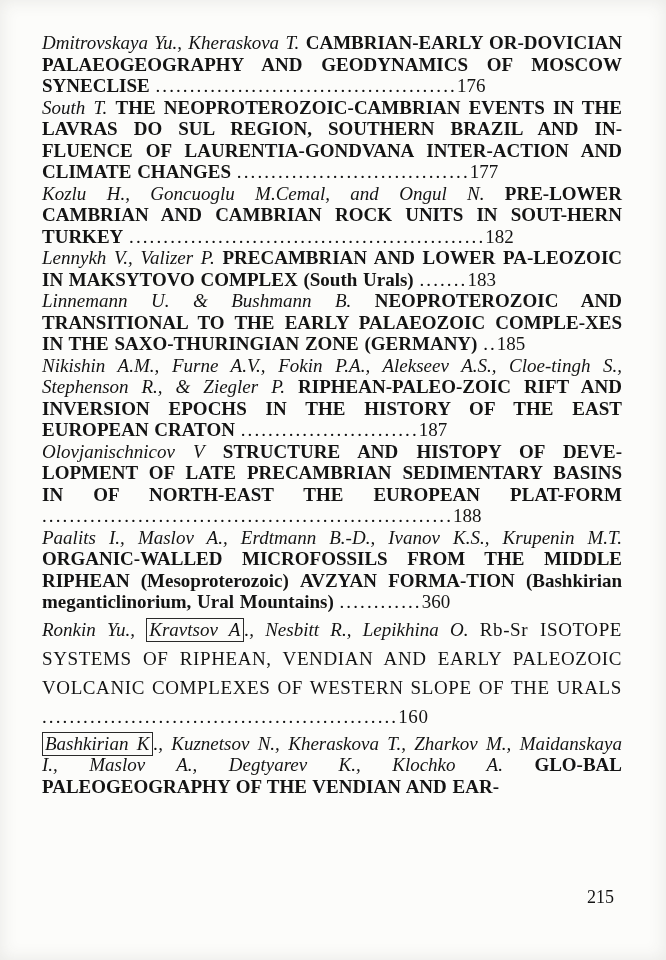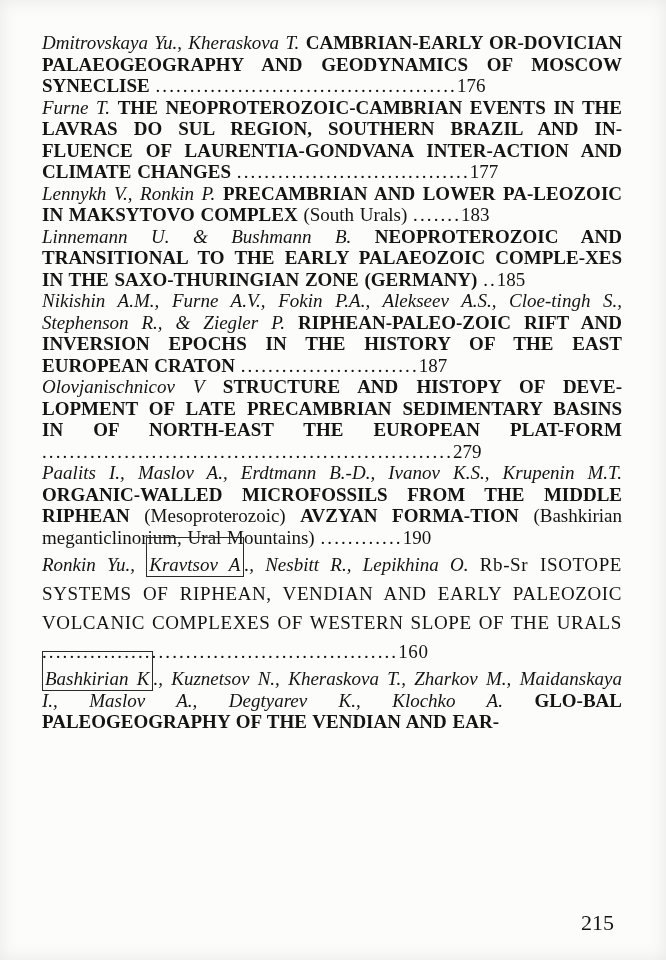--- a/index.html
+++ b/index.html
@@ -38,93 +38,98 @@
     font-weight: normal;
   }
   .ti {
     font-weight: bold;
   }
   .ti-light {
     font-weight: normal;
     letter-spacing: 0.6px;
   }
   .note {
-    font-weight: normal;
+    font-weight: bold;
   }
   .dots {
     font-weight: normal;
     letter-spacing: 2.1px;
     white-space: normal;
   }
   .pg {
     font-weight: normal;
   }
   .boxed {
     border: 1.6px solid #2a2a2a;
-    padding: 16px 3px 1px 2px;
+    padding: 0 3px 1px 2px;
   }
   .pagenum {
     position: absolute;
     right: 52px;
-    bottom: 24px;
-    font-size: 22px;
+    bottom: 52px;
+    font-size: 18px;
     font-weight: normal;
   }
 </style>
 </head>
 <body>
 
 <div class="page">
 
   <p class="entry">
     <span class="au">Dmitrovskaya Yu., Kheraskova T.</span>
     <span class="ti">CAMBRIAN-EARLY OR-DOVICIAN PALAEOGEOGRAPHY AND GEODYNAMICS OF MOSCOW SYNECLISE</span>
     <span class="ti"><span class="dots">............................................</span><span class="pg">176</span></span>
   </p>
 
   <p class="entry">
-    <span class="au">Furne T.</span>
+    <span class="au">South T.</span>
     <span class="ti">THE NEOPROTEROZOIC-CAMBRIAN EVENTS IN THE LAVRAS DO SUL REGION, SOUTHERN BRAZIL AND IN-FLUENCE OF LAURENTIA-GONDVANA INTER-ACTION AND CLIMATE CHANGES</span>
     <span class="ti"><span class="dots">..................................</span><span class="pg">177</span></span>
   </p>
 
 
+  <p class="entry">
+    <span class="au">Kozlu H., Goncuoglu M.Cemal, and Ongul N.</span>
+    <span class="ti">PRE-LOWER CAMBRIAN AND CAMBRIAN ROCK UNITS IN SOUT-HERN TURKEY</span>
+    <span class="ti"><span class="dots">....................................................</span><span class="pg">182</span></span>
+  </p>
 
   <p class="entry">
-    <span class="au">Lennykh V., Ronkin P.</span>
+    <span class="au">Lennykh V., Valizer P.</span>
     <span class="ti">PRECAMBRIAN AND LOWER PA-LEOZOIC IN MAKSYTOVO COMPLEX</span>
     <span class="note">(South Urals)</span>
     <span class="ti"><span class="dots">.......</span><span class="pg">183</span></span>
   </p>
 
   <p class="entry">
     <span class="au">Linnemann U. &amp; Bushmann B.</span>
     <span class="ti">NEOPROTEROZOIC AND TRANSITIONAL TO THE EARLY PALAEOZOIC COMPLE-XES IN THE SAXO-THURINGIAN ZONE (GERMANY)</span>
     <span class="ti"><span class="dots">..</span><span class="pg">185</span></span>
   </p>
 
   <p class="entry">
     <span class="au">Nikishin A.M., Furne A.V., Fokin P.A., Alekseev A.S., Cloe-tingh S., Stephenson R., &amp; Ziegler P.</span>
     <span class="ti">RIPHEAN-PALEO-ZOIC RIFT AND INVERSION EPOCHS IN THE HISTORY OF THE EAST EUROPEAN CRATON</span>
     <span class="ti"><span class="dots">..........................</span><span class="pg">187</span></span>
   </p>
 
   <p class="entry">
     <span class="au">Olovjanischnicov V</span>
     <span class="ti">STRUCTURE AND HISTOPY OF DEVE-LOPMENT OF LATE PRECAMBRIAN SEDIMENTARY BASINS IN  OF NORTH-EAST THE EUROPEAN PLAT-FORM</span>
-    <span class="ti"><span class="dots">............................................................</span><span class="pg">279</span></span>
+    <span class="ti"><span class="dots">............................................................</span><span class="pg">188</span></span>
   </p>
 
   <p class="entry">
     <span class="au">Paalits I., Maslov A., Erdtmann B.-D., Ivanov K.S., Krupenin M.T.</span>
     <span class="ti">ORGANIC-WALLED MICROFOSSILS FROM THE MIDDLE RIPHEAN</span>
     <span class="note">(Mesoproterozoic)</span>
     <span class="ti">AVZYAN FORMA-TION</span>
     <span class="note">(Bashkirian meganticlinorium, Ural Mountains)</span>
-    <span class="ti"><span class="dots">............</span><span class="pg">190</span></span>
+    <span class="ti"><span class="dots">............</span><span class="pg">360</span></span>
   </p>
 
   <p class="entry loose">
     <span class="au">Ronkin Yu.,</span>
     <span class="au boxed">Kravtsov A</span><span class="au">., Nesbitt R., Lepikhina O.</span>
     <span class="ti-light">Rb-Sr ISOTOPE SYSTEMS OF RIPHEAN, VENDIAN AND EARLY PALEOZOIC VOLCANIC COMPLEXES OF WESTERN SLOPE OF THE URALS</span>
     <span class="ti-light"><span class="dots">....................................................</span><span class="pg">160</span></span>
   </p>
 
   <p class="entry">

